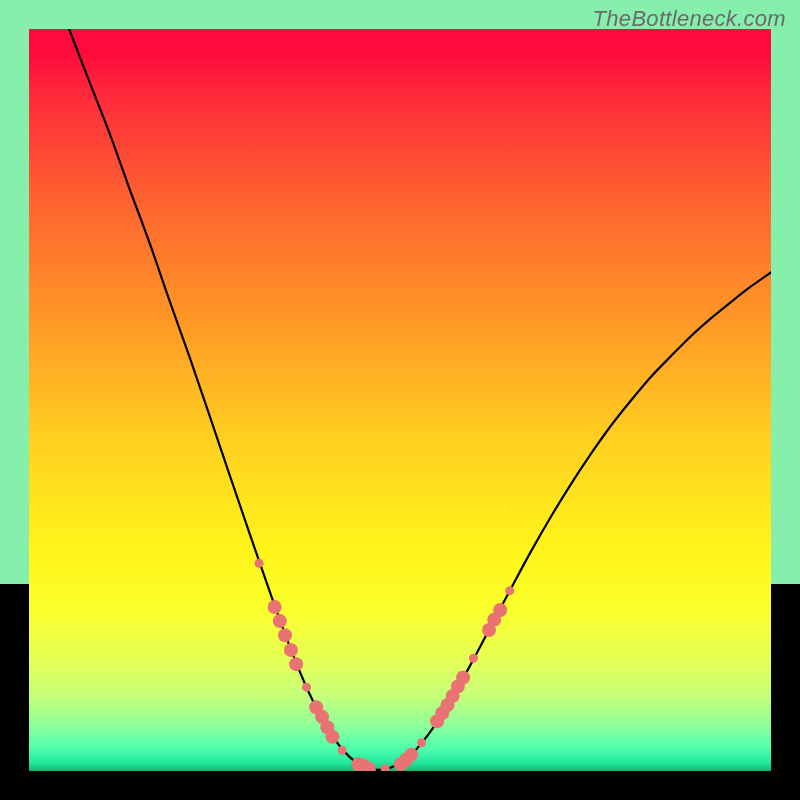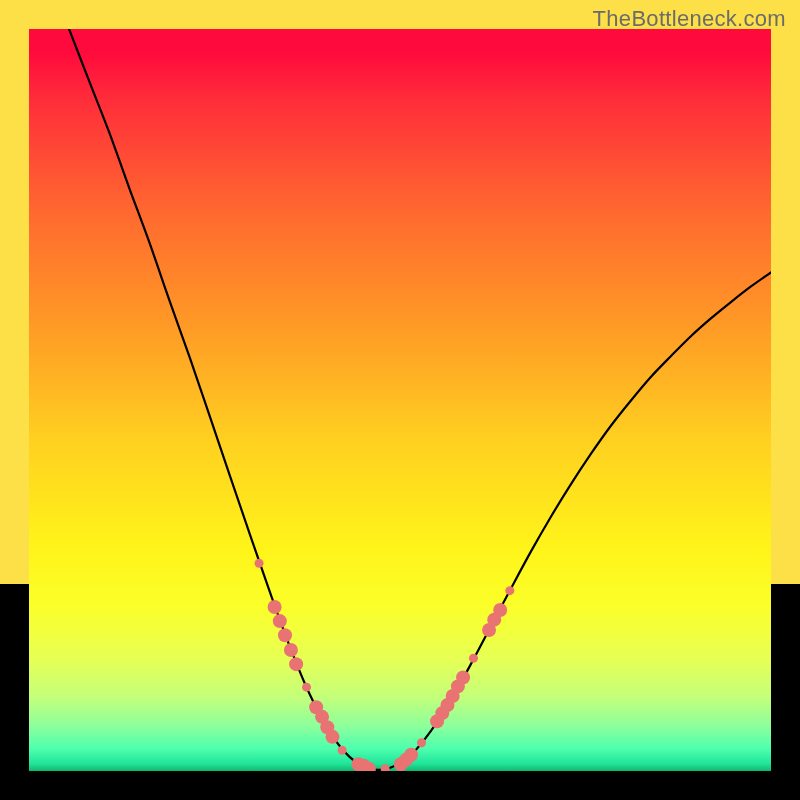--- a/index.html
+++ b/index.html
@@ -7,21 +7,22 @@
     padding: 0;
     width: 800px;
     height: 800px;
     background: #000;
     font-family: Arial, Helvetica, sans-serif;
   }
   .outer {
     position: relative;
     width: 800px;
     height: 584px;
-    background: #fde047;
+    background: #86efac;
+    font-style: italic;
   }
   .watermark {
     position: absolute;
     top: 6px;
     right: 14px;
     color: #6b6b6b;
     font-size: 22px;
     letter-spacing: 0.3px;
     z-index: 30;
   }

